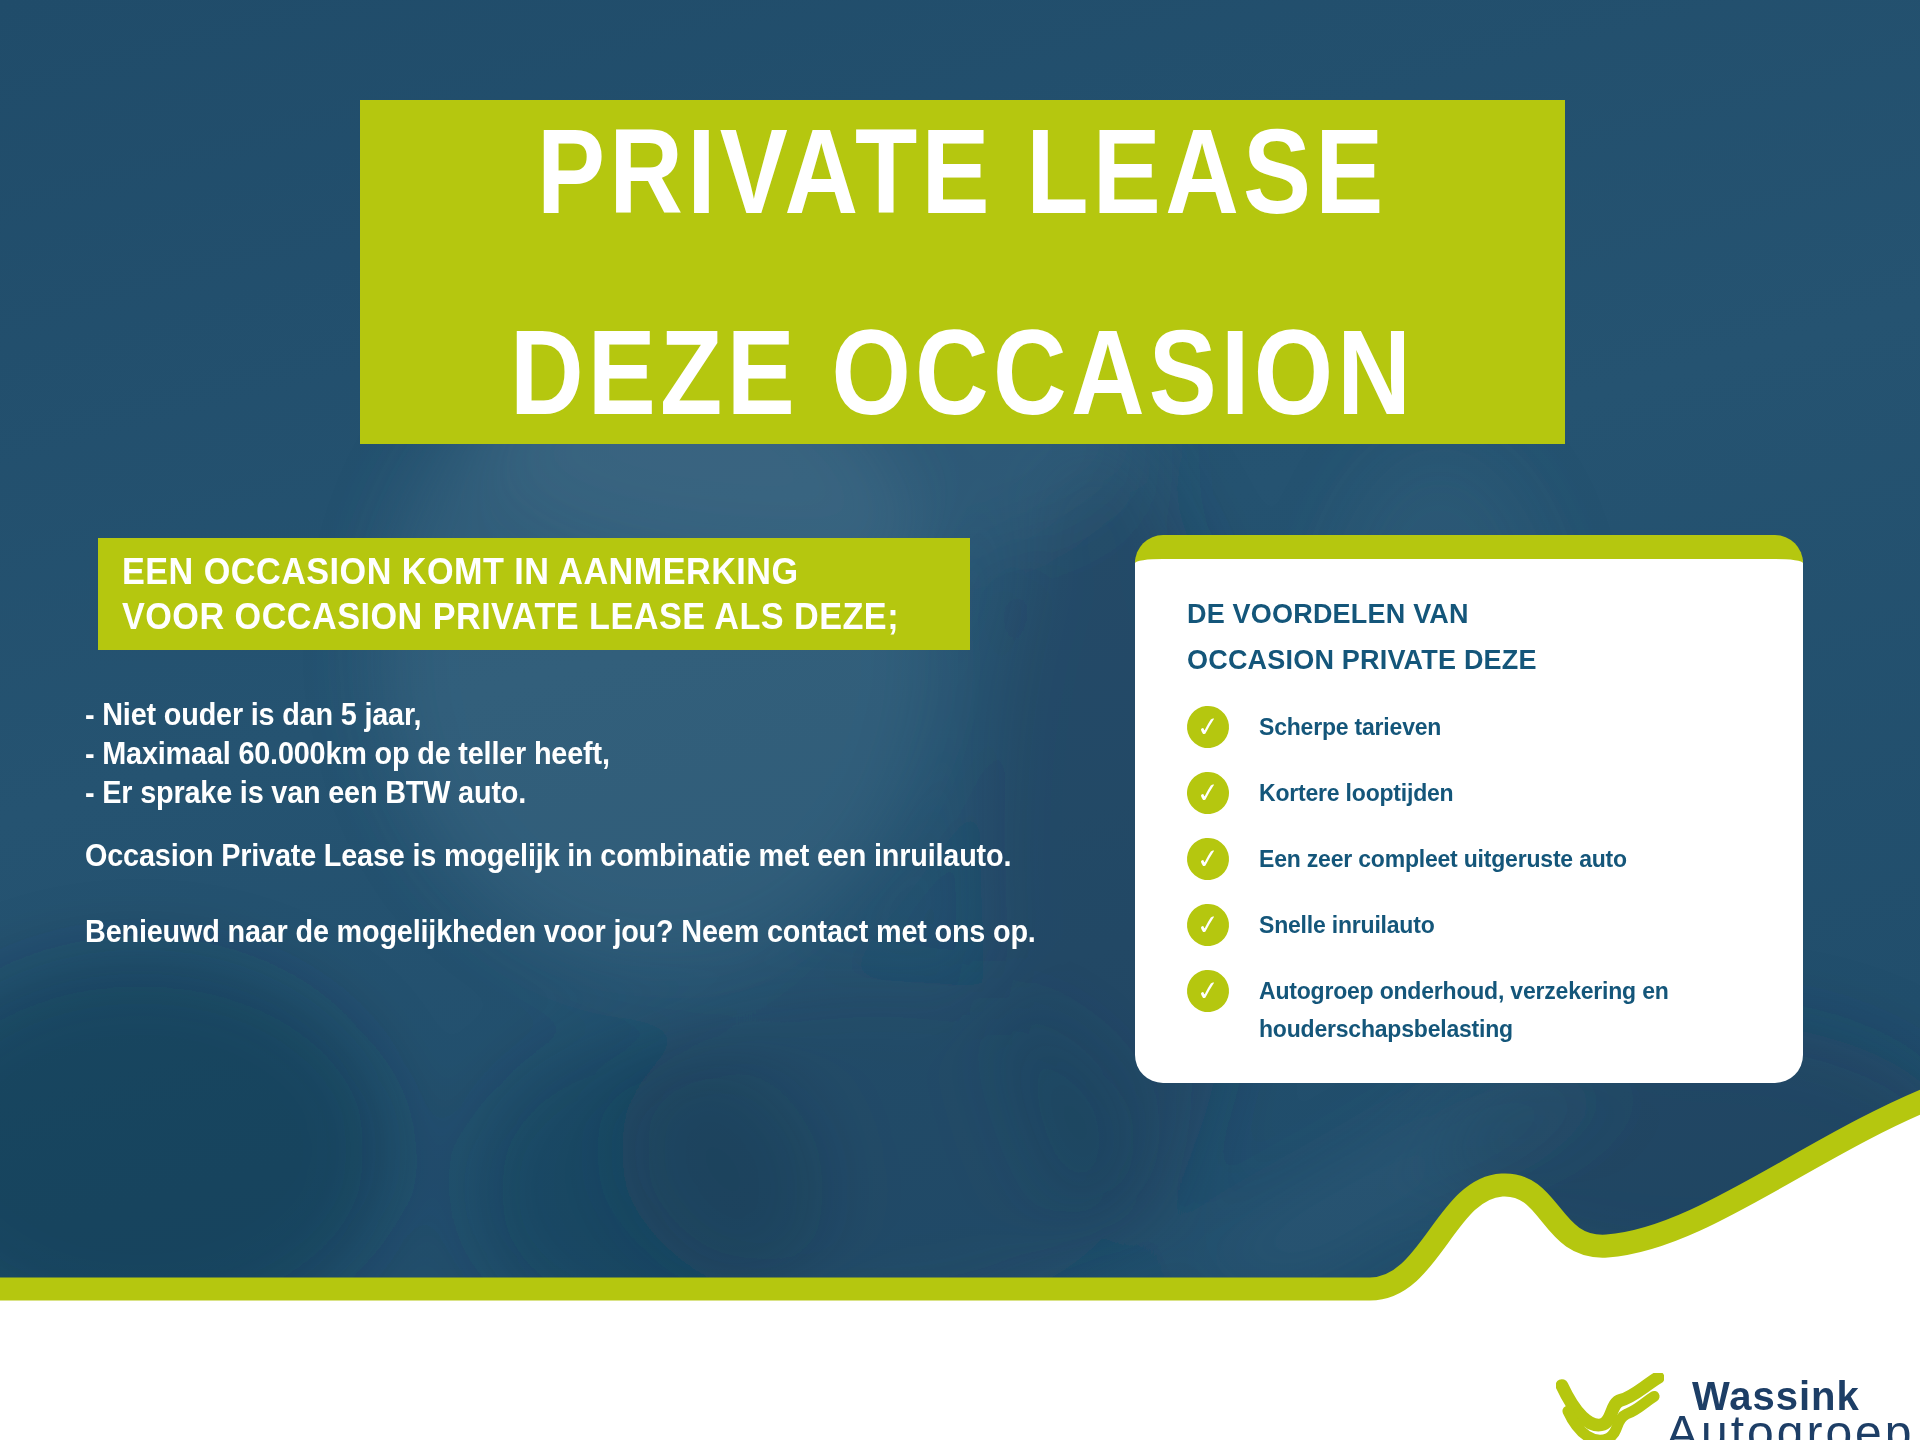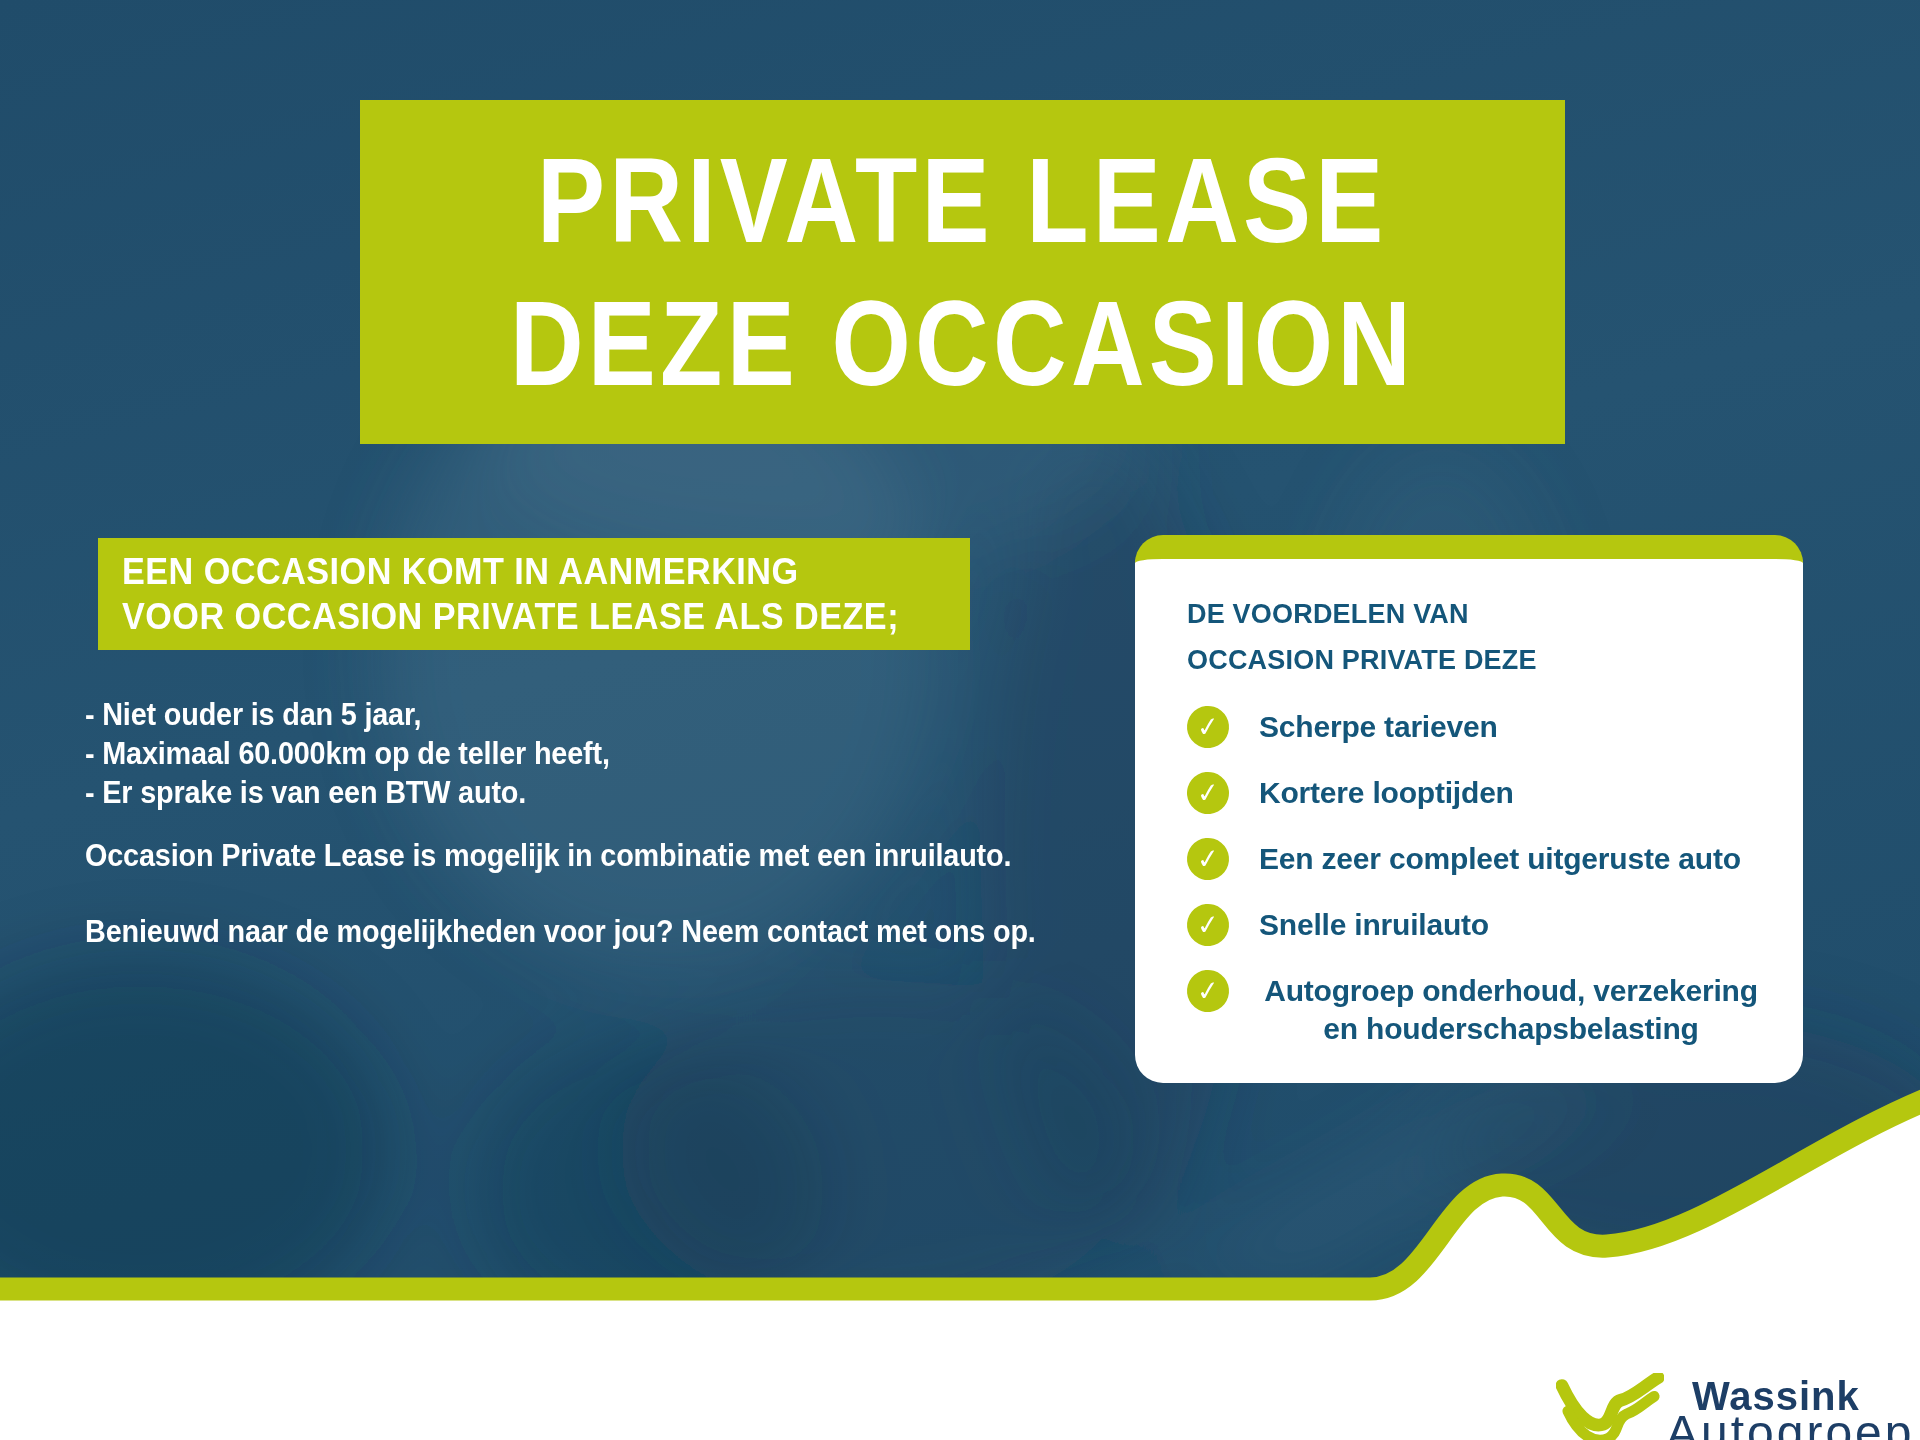--- a/index.html
+++ b/index.html
@@ -53,21 +53,21 @@
   .benefits-list{margin-top:23px;}
   .benefit-row{display:flex;align-items:flex-start;margin-bottom:24px;}
   .check-circle{
     width:42px;height:42px;border-radius:50%;background:#b5c70f;flex-shrink:0;
     display:flex;align-items:center;justify-content:center;
     color:#ffffff;font-size:27px;font-weight:700;
     transform:rotate(-6deg);
   }
   .benefit-text{
     margin-left:30px;margin-top:2px;max-width:520px;
-    color:#14567a;font-weight:700;font-size:30px;line-height:38px;letter-spacing:-0.2px;text-align:center;
+    color:#14567a;font-weight:700;font-size:23px;line-height:38px;letter-spacing:-0.2px;
   }
   
   .footer-wave{left:0;top:1080px;width:1920px;height:360px;}
   
   .logo{left:1556px;top:1373px;display:flex;align-items:center;}
   .logo-text{margin-left:2px;color:#1d3e66;}
   .logo-name{font-size:40px;line-height:40px;font-weight:700;letter-spacing:1px;padding-left:26px;}
   .logo-sub{font-size:48px;line-height:40px;font-weight:400;letter-spacing:3px;margin-top:-3px;}
 </style>
 </head>
@@ -87,21 +87,21 @@
       <ellipse cx="1110" cy="850" rx="130" ry="390" fill="#173750" opacity="0.26"></ellipse>
       <ellipse cx="880" cy="1150" rx="260" ry="170" fill="#1a3d57" opacity="0.25"></ellipse>
       <ellipse cx="140" cy="1150" rx="250" ry="190" fill="#102c41" opacity="0.32"></ellipse>
       <ellipse cx="650" cy="1190" rx="175" ry="150" fill="#102c41" opacity="0.26"></ellipse>
       <ellipse cx="1700" cy="1150" rx="260" ry="130" fill="#16384f" opacity="0.26"></ellipse>
       <polygon points="1150,1280 1500,1080 1630,1080 1300,1280" fill="#57819b" opacity="0.16"></polygon>
       <ellipse cx="1440" cy="660" rx="120" ry="220" fill="#5d87a0" opacity="0.10"></ellipse>
     </g>
   </svg>
 
-  <div class="abs hero-banner" style="background:#b5c70f;">
+  <div class="abs hero-banner" style="background:#b5c70f;justify-content:space-between;">
     <div class="hero-line">PRIVATE LEASE</div>
     <div class="hero-line">DEZE OCCASION</div>
   </div>
 
   <div class="abs qual-banner" style="background:#b5c70f;margin-left:13px;">
     <div class="qual-line">EEN OCCASION KOMT IN AANMERKING</div>
     <div class="qual-line">VOOR OCCASION PRIVATE LEASE ALS DEZE;</div>
   </div>
 
   <div class="abs qual-copy">

